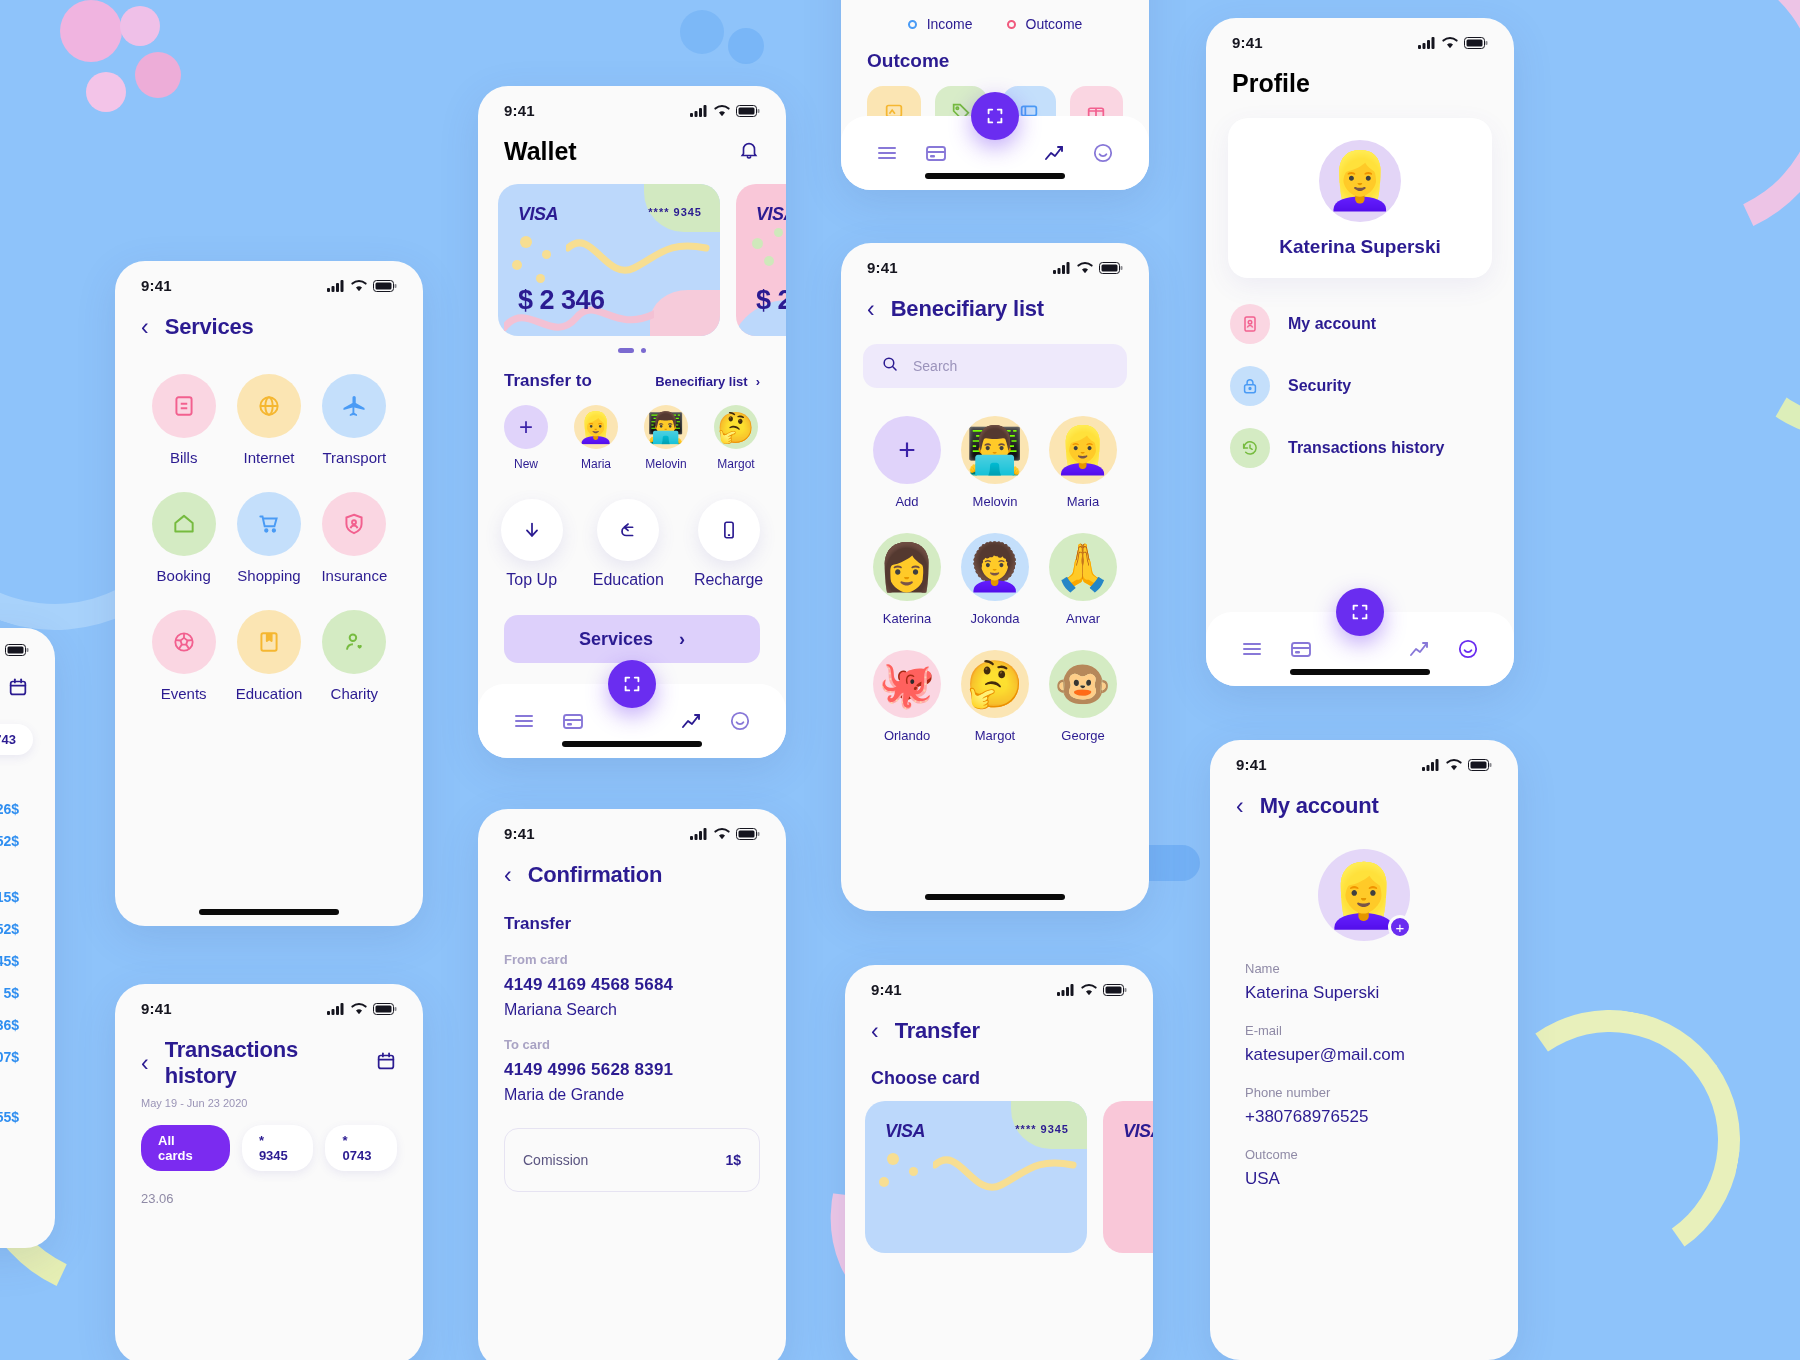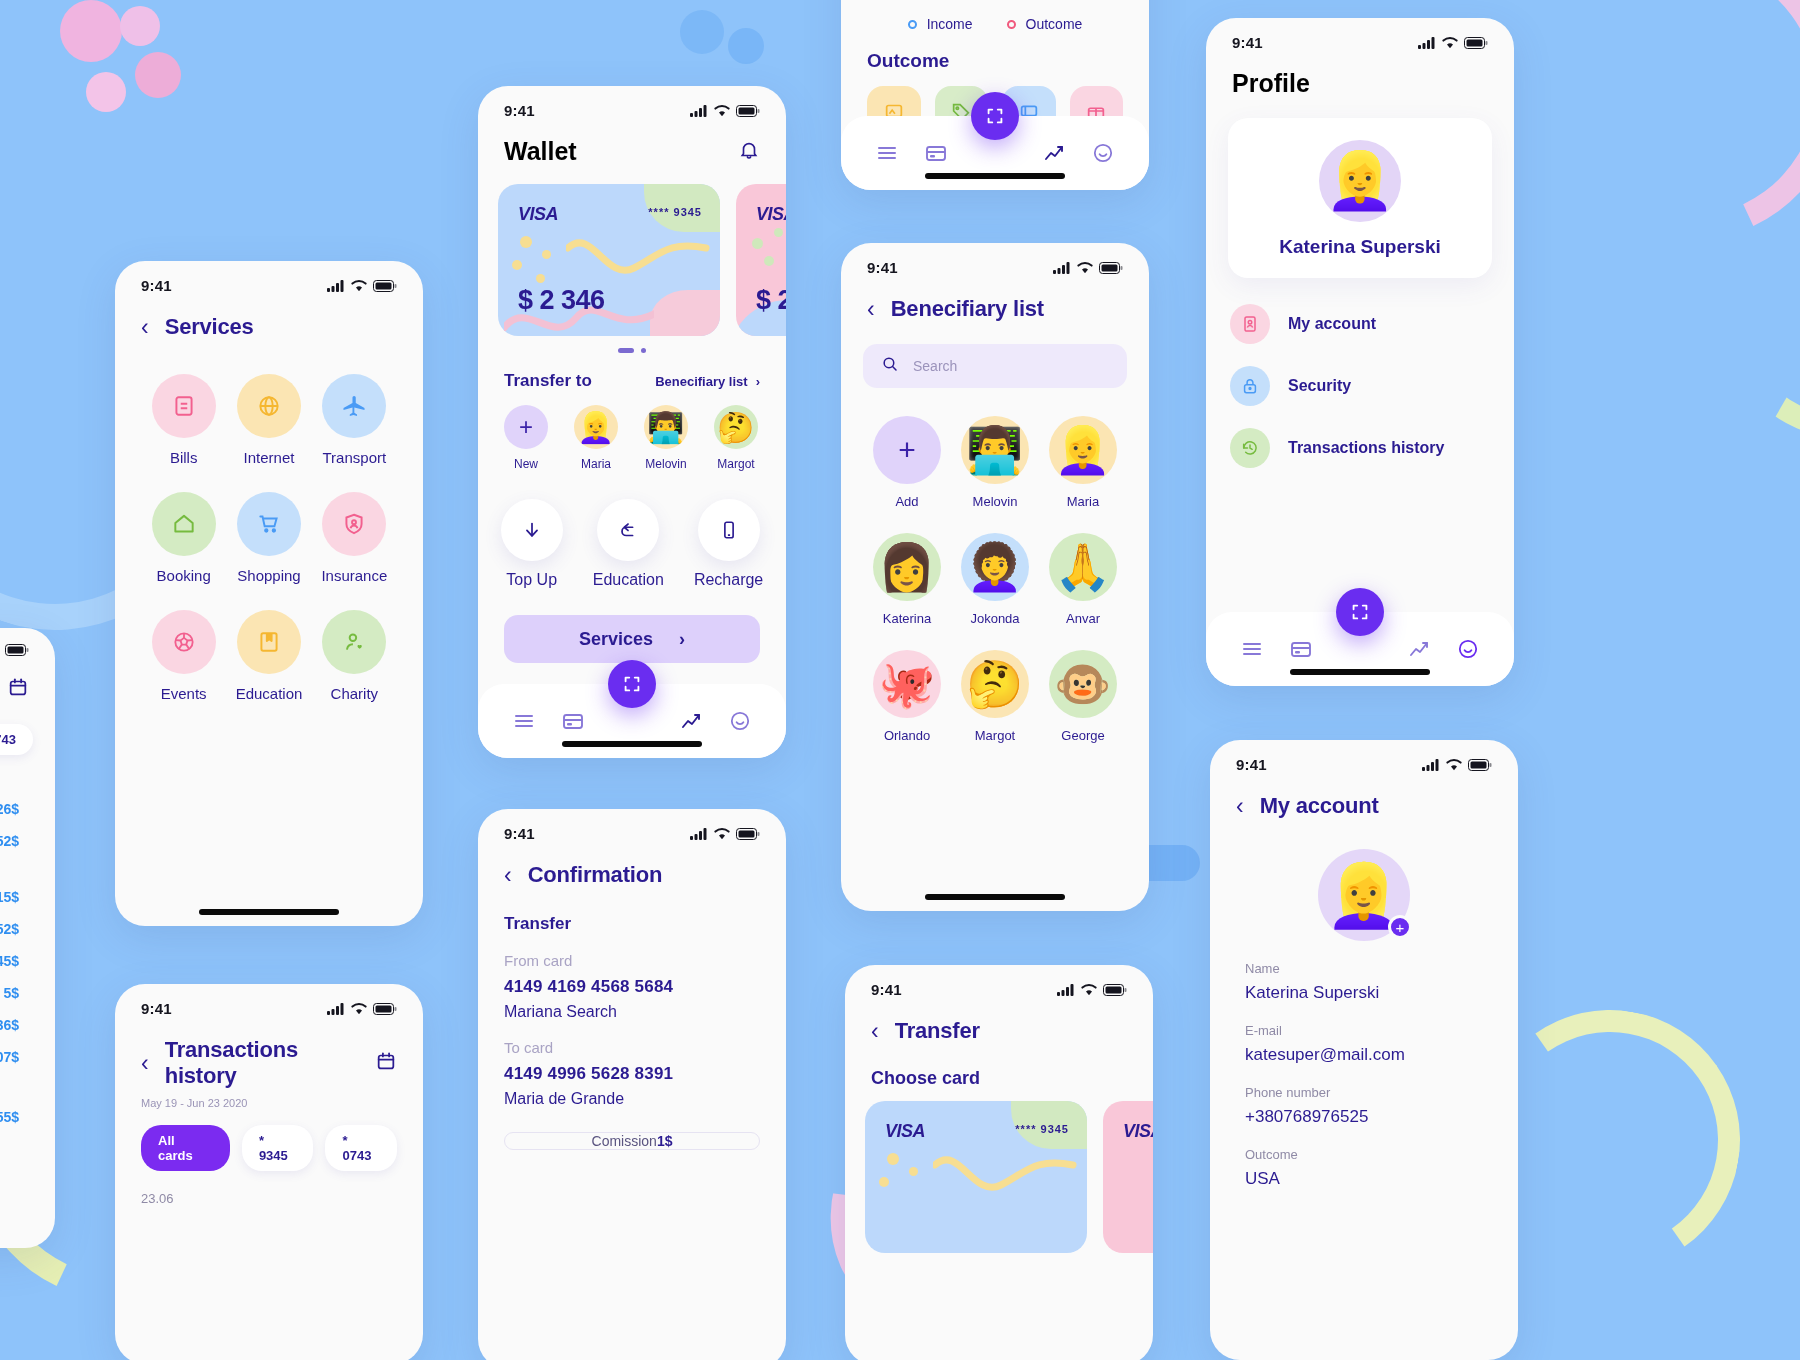--- a/index.html
+++ b/index.html
@@ -181,26 +181,26 @@
   }
   .search .ph { font-size: 14px; color: #9b93bb; }
   .ben-grid { display: grid; grid-template-columns: repeat(3, 1fr); row-gap: 24px; padding: 28px 22px 0 22px; justify-items: center; }
   .ben-item { display: flex; flex-direction: column; align-items: center; gap: 10px; cursor: pointer; }
   .ben-av { width: 68px; height: 68px; border-radius: 50%; display: flex; align-items: center; justify-content: center; font-size: 46px; overflow: hidden; }
   .ben-name { font-size: 13px; color: #2b1b91; }
 
   
   .sec-t { padding: 26px 26px 0 26px; font-size: 17px; font-weight: bold; color: #2b1b91; }
   .fld { padding: 18px 26px 0 26px; }
-  .fld .k { font-size: 15px; color: #a9a3c4; }
+  .fld .k { font-size: 13px; color: #a9a3c4; font-weight: bold; }
   .fld .v1 { margin-top: 8px; font-size: 17px; font-weight: bold; color: #2b1b91; letter-spacing: .2px; }
   .fld .v2 { margin-top: 6px; font-size: 16px; color: #2b1b91; }
   .combox {
     margin: 24px 26px 0 26px; border: 1px solid #e6e3f2; border-radius: 14px;
-    padding: 0 18px; display: flex; align-items: center; justify-content: center;
+    padding: 23px 18px; display: flex; align-items: center; justify-content: space-between;
   }
   .combox .k { font-size: 14px; color: #5a5480; }
   .combox .v { font-size: 14px; font-weight: bold; color: #2b1b91; }
 
   
   .acc-av-wrap { display: flex; justify-content: center; margin-top: 30px; position: relative; }
   .acc-av { width: 92px; height: 92px; border-radius: 50%; background: #e4d7f8; display: flex; align-items: center; justify-content: center; font-size: 62px; position: relative; }
   .acc-plus {
     position: absolute; right: -2px; bottom: 2px; width: 24px; height: 24px; border-radius: 50%;
     background: #6a2df0; color: #fff; font-size: 15px; display: flex; align-items: center; justify-content: center;

